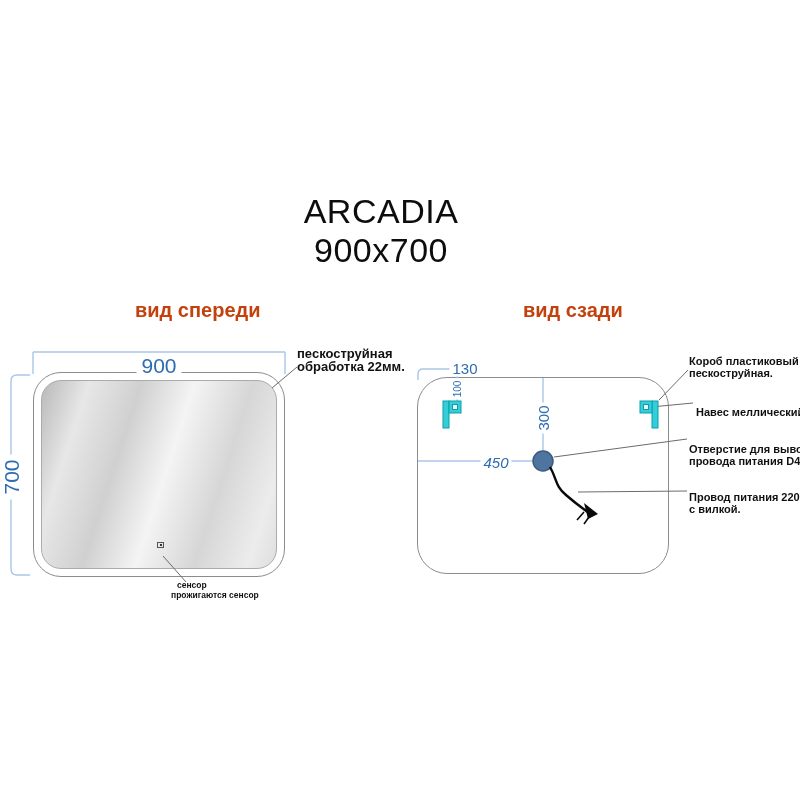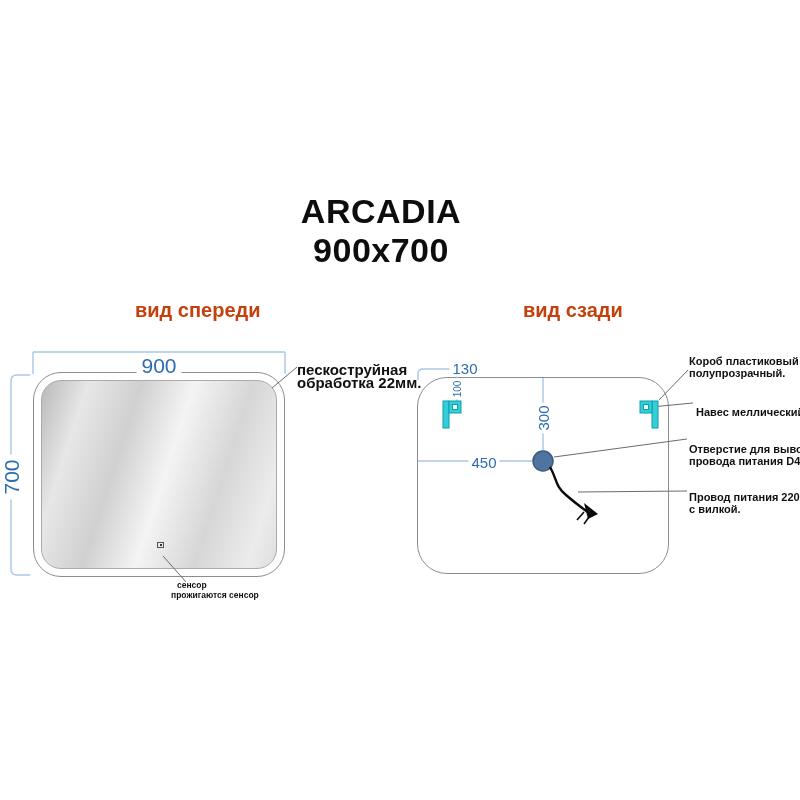--- a/index.html
+++ b/index.html
@@ -1,20 +1,20 @@
 <!DOCTYPE html>
 <html><head>
 <meta charset="utf-8">
 <style>
   html,body{margin:0;padding:0;}
   body{background:#ffffff;font-family:"Liberation Sans", sans-serif;}
   .page{position:relative;width:800px;height:800px;background:#ffffff;overflow:hidden;}
 
   .title-block{position:absolute;left:381px;top:192px;transform:translateX(-50%);
-    text-align:center;color:#0d0d0d;font-size:34px;line-height:39px;font-weight:700;
+    text-align:center;color:#0d0d0d;font-size:34px;line-height:39px;font-weight:400;
     letter-spacing:0.5px;white-space:nowrap;}
 
   .view-label{position:absolute;font-size:20px;font-weight:700;color:#c2410c;white-space:nowrap;}
   .view-label.front{left:135px;top:299px;}
   .view-label.back{left:523px;top:299px;}
 
   
   .mirror-outer{position:absolute;left:33px;top:372px;width:252px;height:205px;
     border:1.5px solid #8c8c8c;border-radius:28px;background:#ffffff;box-sizing:border-box;}
   .mirror-inner{position:absolute;left:7px;top:7px;width:236px;height:189px;
@@ -32,21 +32,21 @@
 
   .dim{position:absolute;z-index:3;color:#2e6cb0;background:#ffffff;
     font-size:15px;font-weight:400;padding:0 3px;white-space:nowrap;
     transform:translate(-50%,-50%);}
   .dim.big{font-size:21px;padding:0 5px;}
   .dim.rot{transform:translate(-50%,-50%) rotate(-90deg);}
   .dim.tiny{font-size:10px;padding:0 2px;}
 
   .note{position:absolute;z-index:3;color:#111;font-weight:600;white-space:nowrap;}
   .note .l2{display:block;}
-  .edge-note{left:297px;top:364px;width:98px;text-align:center;font-size:15px;line-height:12.5px;}
+  .edge-note{left:297px;top:348px;width:98px;text-align:left;font-size:13px;line-height:12.5px;}
   .sensor-note{left:171px;top:581px;font-size:8.5px;line-height:9.5px;}
   .sensor-note .l1{padding-left:6px;}
   .ann{left:689px;width:112px;font-size:11px;line-height:12.3px;margin-top:10px;}
   .ann.a0{top:345px;}
   .ann.a1{top:396px;padding-left:7px;}
   .ann.a2{top:433px;}
   .ann.a3{top:481px;}
 </style>
 </head>
 <body>
@@ -113,35 +113,35 @@
       <polygon points="584,503 598,514 588,519" fill="#0a0a0a"></polygon>
       <path d="M584,512 L577,520 M589,517 L584,524" stroke="#0a0a0a" stroke-width="1.6" fill="none"></path>
     </g>
   </svg>
 
   <div class="dim big" style="left:159px;top:358px;margin-top:8px;">900</div>
   <div class="dim big rot" style="left:12px;top:477px;">700</div>
   <div class="dim" style="left:437px;top:368px;margin-left:28px;">130</div>
   <div class="dim rot tiny" style="left:457px;top:389px;">100</div>
   <div class="dim rot" style="left:543px;top:418px;">300</div>
-  <div class="dim" style="left:484px;top:462px;">450</div>
+  <div class="dim" style="left:496px;top:462px;font-style:italic;">450</div>
 
   <div class="note edge-note">
     <span class="l1">пескоструйная</span>
     <span class="l2">обработка 22мм.</span>
   </div>
 
   <div class="note sensor-note">
     <span class="l1" style="display:block">сенсор</span>
     <span class="l2">прожигаются сенсор</span>
   </div>
 
   <div class="note ann a0">
     <span class="l1">Короб пластиковый</span>
-    <span class="l2">полупрозрачный.</span>
+    <span class="l2">пескоструйная.</span>
   </div>
   <div class="note ann a1">
     <span class="l1">Навес меллический.</span>
   </div>
   <div class="note ann a2">
     <span class="l1">Отверстие для вывода</span>
     <span class="l2">провода питания D45</span>
   </div>
   <div class="note ann a3">
     <span class="l1">Провод питания 220в.</span>

